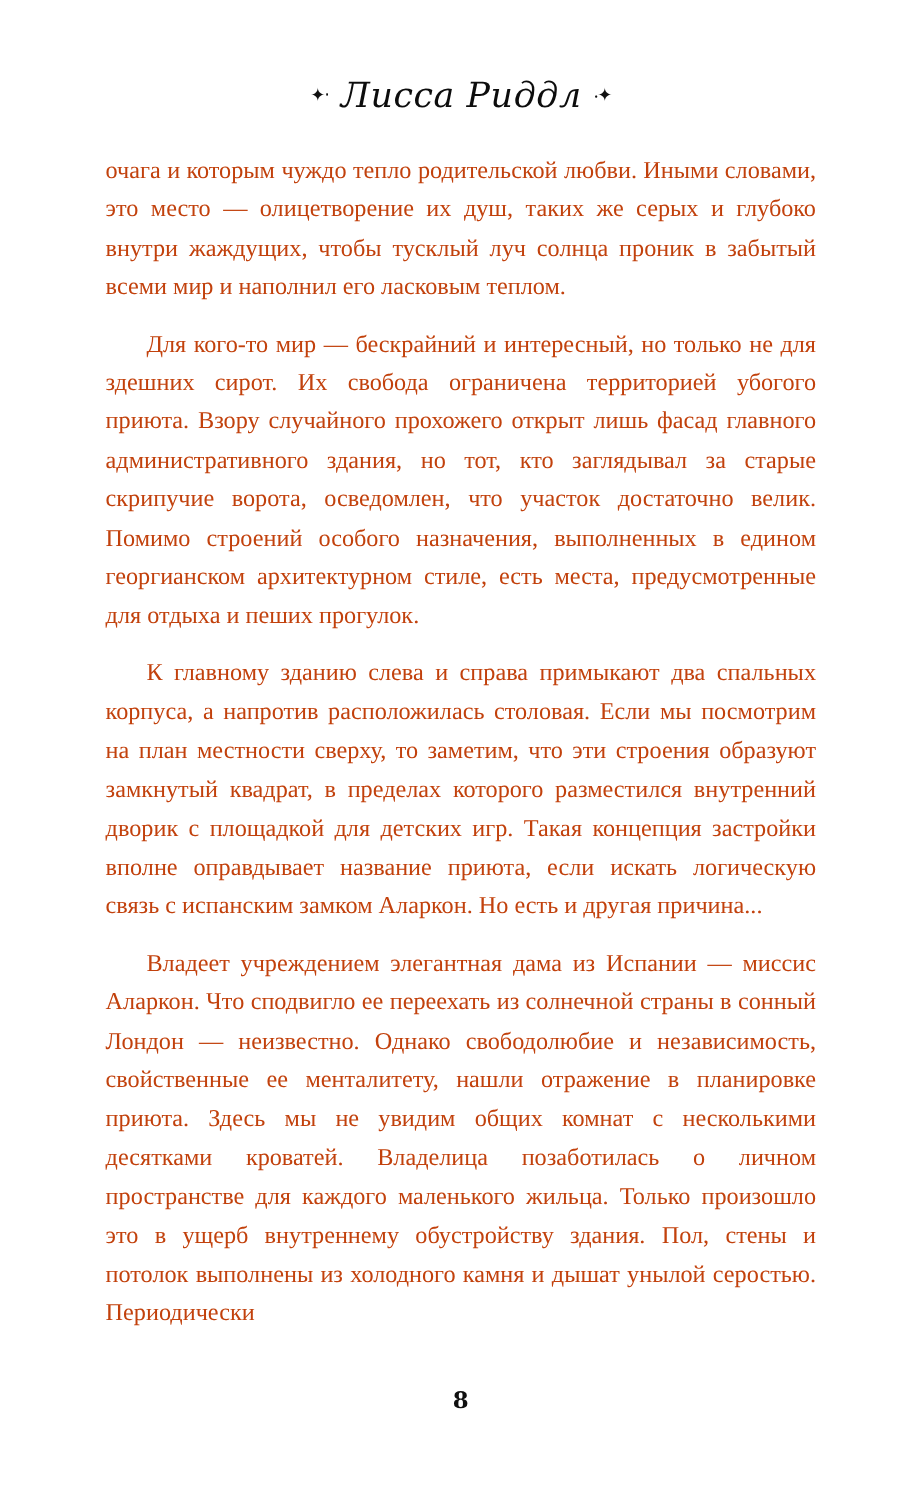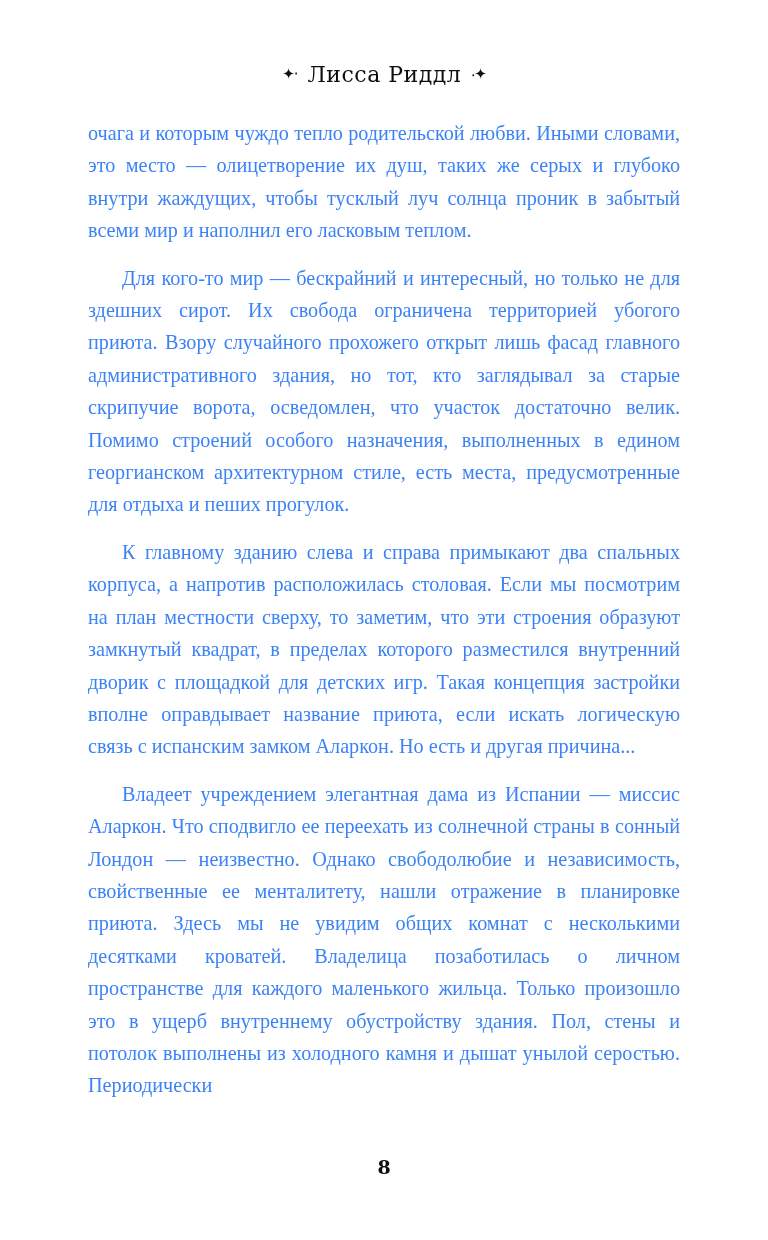--- a/index.html
+++ b/index.html
@@ -38,30 +38,31 @@
     gap: 10px;
   }
   .running-head .orn {
     font-size: 15px;
     line-height: 1;
     color: #111;
     letter-spacing: -1px;
   }
   .running-head .head-title {
     font-family: "DejaVu Serif", serif;
-    font-size: 22px;
+    font-size: 29px;
+    font-style: italic;
   }
   .body-text {
     margin: 30px 88px 0 88px;
     font-size: 20.2px;
     line-height: 32.4px;
     text-align: justify;
     text-justify: inter-word;
     hyphens: manual;
-    color: #3b82f6;
+    color: #c2410c;
   }
   .body-text p {
     margin: 0;
     text-indent: 0;
   }
   .body-text p.indent {
     text-indent: 34px;
     margin-top: 15px;
   }
   .folio {

